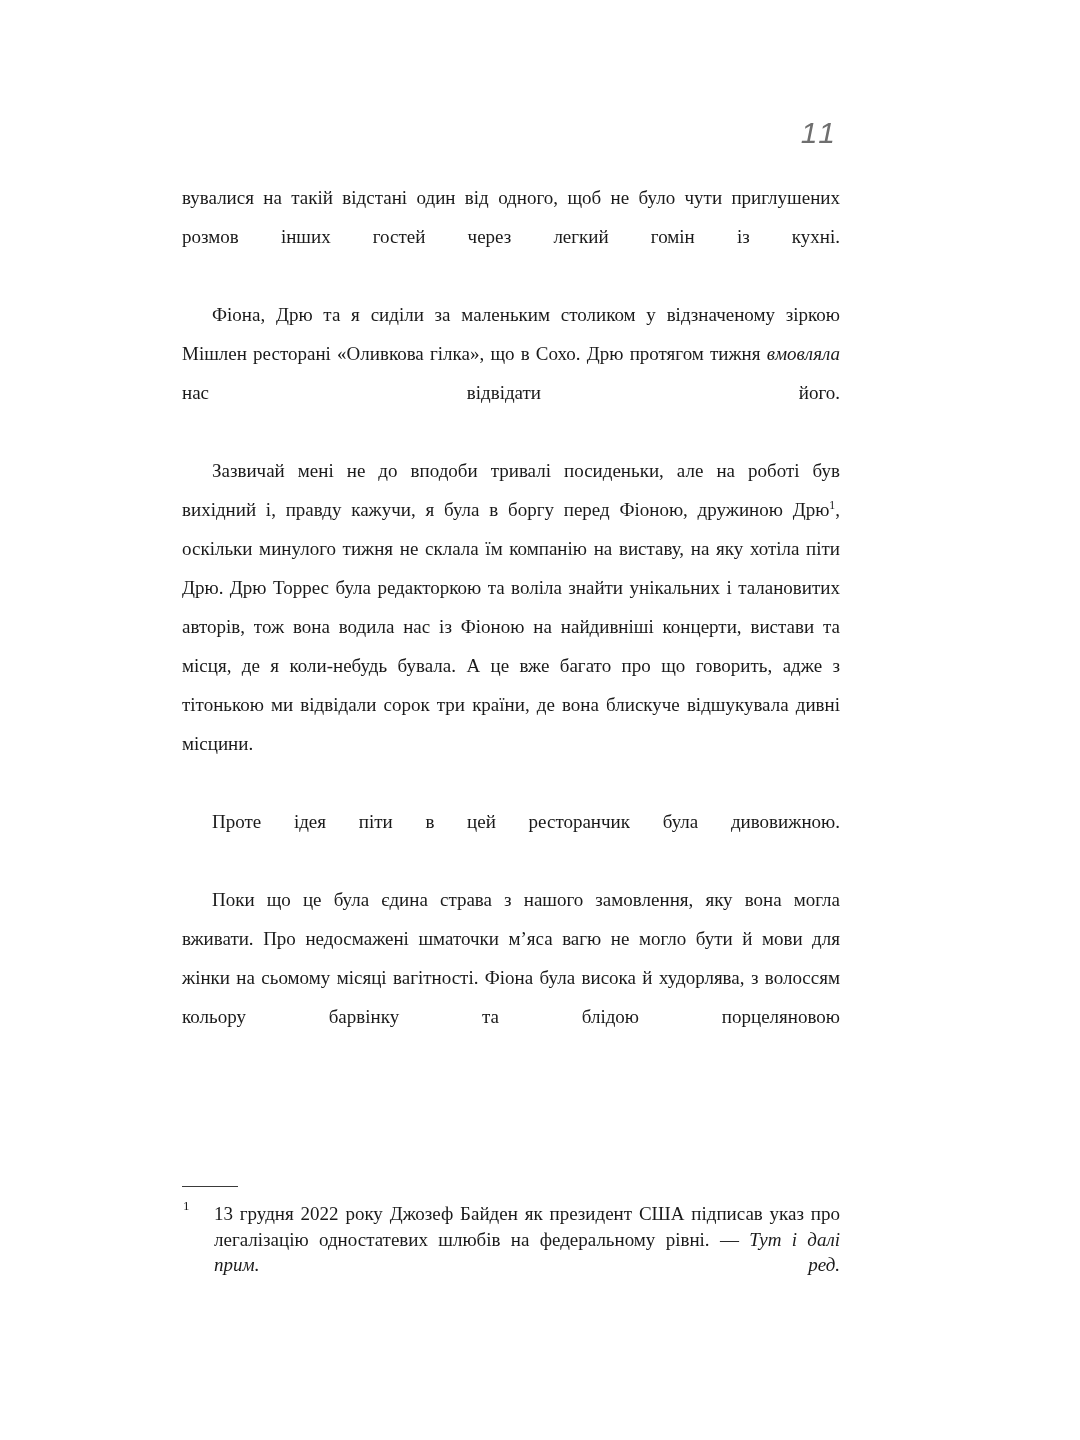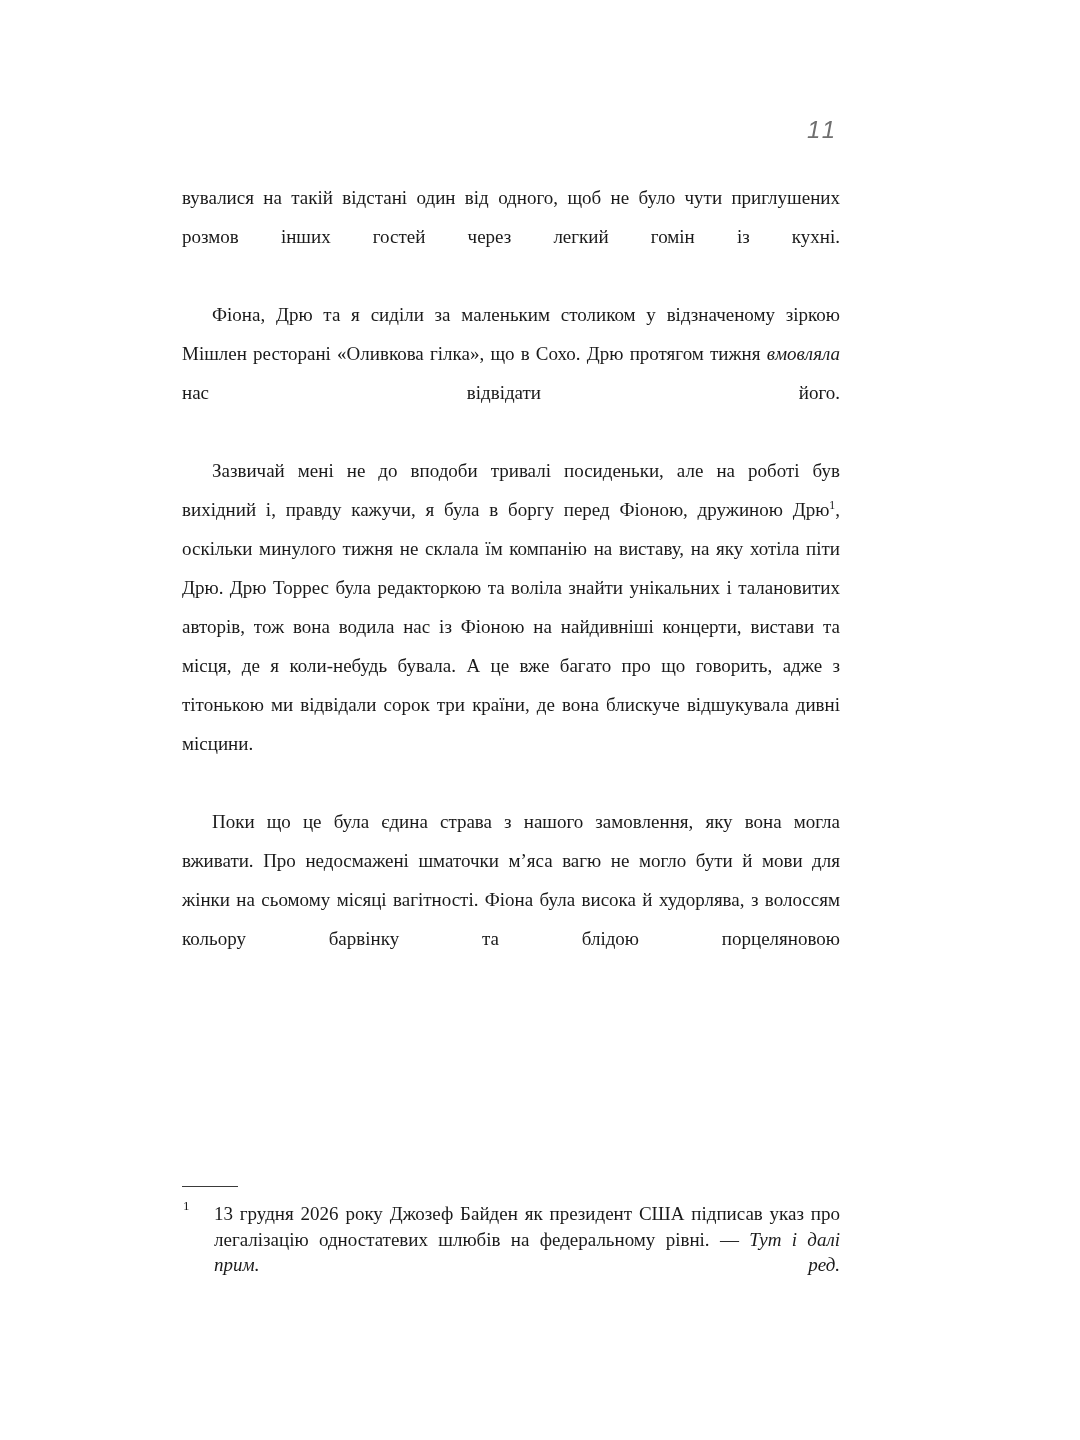--- a/index.html
+++ b/index.html
@@ -21,21 +21,21 @@
   }
 
   
   .folio {
     position: absolute;
     top: 118px;
     left: 182px;
     width: 656px;
     text-align: right;
     font-family: "Liberation Sans", "DejaVu Sans", sans-serif;
-    font-size: 24px;
+    font-size: 30px;
     font-style: italic;
     letter-spacing: 3px;
     color: #6f6f6f;
     line-height: 1;
   }
 
   
   .textblock {
     position: absolute;
     top: 178px;
@@ -124,24 +124,25 @@
 
   <div class="textblock">
 
     <p class="para first">вувалися на такій відстані один від одного, щоб не було чути приглушених розмов інших гостей через легкий гомін із кухні.</p>
 
 
     <p class="para"><span>Фіона, Дрю та я сиділи за маленьким столиком у відзначеному зіркою Мішлен ресторані «Оливкова гілка», що в Сохо. Дрю протягом тижня </span><em class="it">вмовляла</em><span> нас відвідати його.</span></p>
 
     <p class="para"><span>Зазвичай мені не до вподоби тривалі посиденьки, але на роботі був вихідний і, правду кажучи, я була в боргу перед Фіоною, дружиною Дрю</span><sup class="fnref">1</sup><span>, оскільки минулого тижня не склала їм компанію на виставу, на яку хотіла піти Дрю. Дрю Торрес була редакторкою та воліла знайти унікальних і талановитих авторів, тож вона водила нас із Фіоною на найдивніші концерти, вистави та місця, де я коли-небудь бувала. А це вже багато про що говорить, адже з тітонькою ми відвідали сорок три країни, де вона блискуче відшукувала дивні місцини.</span></p>
 
+    <p class="para">Проте ідея піти в цей ресторанчик була дивовижною.</p>
 
 
     <p class="para">Поки що це була єдина страва з нашого замовлення, яку вона могла вживати. Про недосмажені шматочки м’яса вагю не могло бути й мови для жінки на сьомому місяці вагітності. Фіона була висока й худорлява, з волоссям кольору барвінку та блідою порцеляновою</p>
 
   </div>
 
   <div class="footnote-area">
     <div class="footnote-rule"></div>
-    <div class="footnote"><span class="fn-marker">1</span><span>13 грудня 2026 року Джозеф Байден як президент США підписав указ про легалізацію одностатевих шлюбів на федеральному рівні. — </span><em class="it">Тут і далі прим. ред.</em></div>
+    <div class="footnote"><span class="fn-marker">1</span><span>13 грудня 2022 року Джозеф Байден як президент США підписав указ про легалізацію одностатевих шлюбів на федеральному рівні. — </span><em class="it">Тут і далі прим. ред.</em></div>
   </div>
 
 </div>
 
 </body></html>

